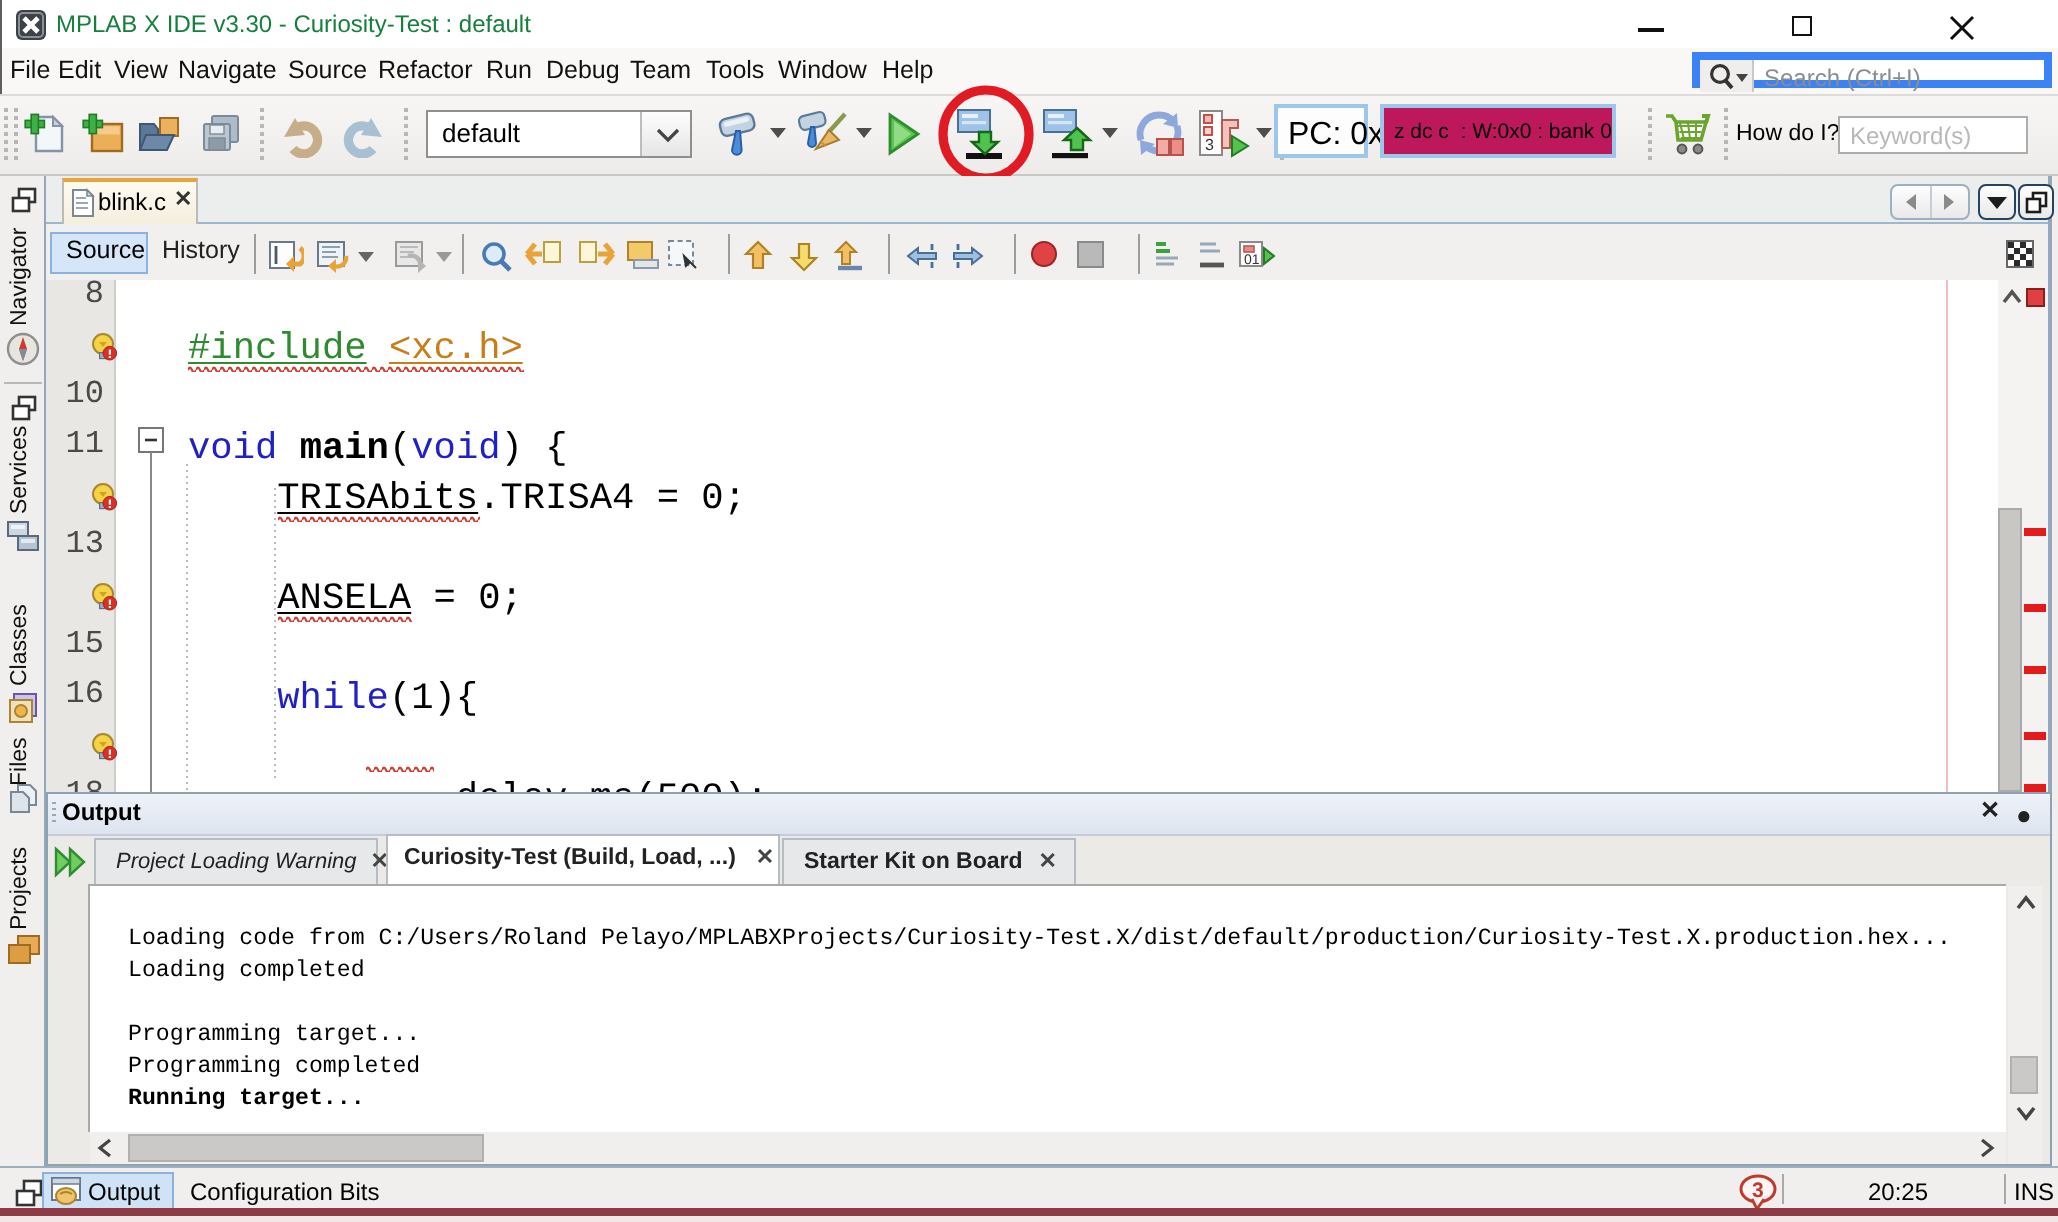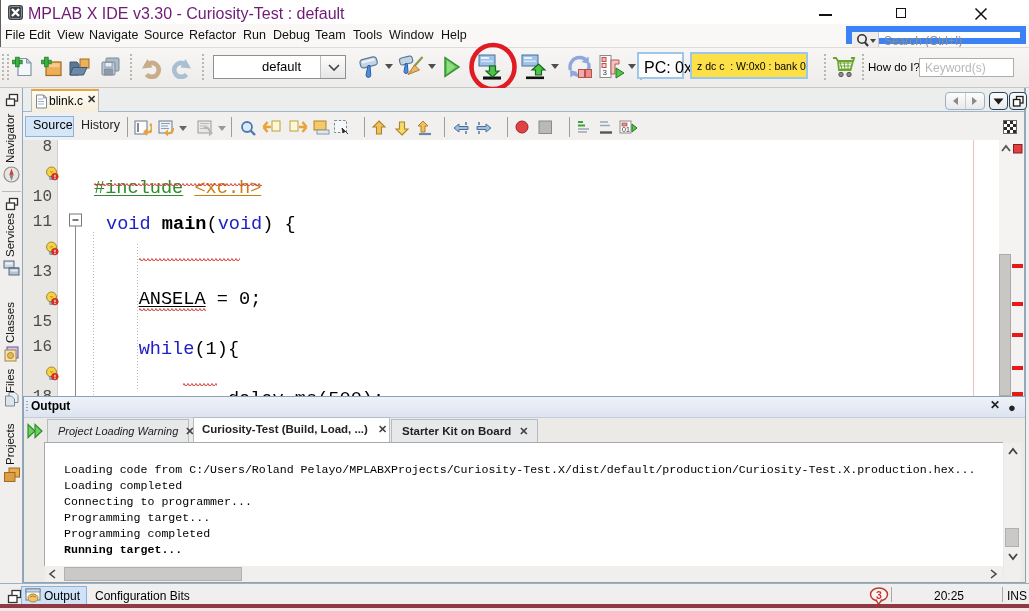--- a/index.html
+++ b/index.html
@@ -1,20 +1,20 @@
 <!DOCTYPE html>
 <html><head><meta charset="utf-8"><style>
 html,body{margin:0;padding:0;}
 body{width:1029px;height:611px;position:relative;overflow:hidden;
  font-family:"Liberation Sans",sans-serif;background:#f0efed;}
 .abs{position:absolute;}
 .nw{white-space:nowrap;}
 
 #titlebar{left:0;top:0;width:1029px;height:24px;background:#ffffff;border-left:1px solid #5f5f5f;}
-#title-text{left:28px;top:5px;font-size:16px;color:#701a75;}
+#title-text{left:28px;top:5px;font-size:12px;color:#15803d;}
 
 #menubar{left:0;top:24px;width:1029px;height:23px;background:#f9f8f7;border-left:1px solid #5f5f5f;}
 .menu{top:28px;font-size:12.5px;color:#111;}
 
 #toolbar{left:0;top:47px;width:1029px;height:41px;background:linear-gradient(#f7f6f4,#edecea);border-top:1px solid #dedcd8;border-bottom:1px solid #c9c7c3;box-sizing:border-box;}
 .tsep{top:7px;width:2px;height:26px;background-image:repeating-linear-gradient(#b9b7b4 0 2px,transparent 2px 4px);}
 .dd{width:0;height:0;border-left:4px solid transparent;border-right:4px solid transparent;border-top:5px solid #4d4d4d;top:26px;}
 
 #sidebar{left:0;top:88px;width:23px;height:495px;background:#f0efed;border-right:1px solid #91a7bb;box-sizing:border-box;}
 .vtext{writing-mode:vertical-rl;transform:rotate(180deg);font-size:11.5px;color:#111;left:4px;}
@@ -64,21 +64,21 @@
 <div class="abs menu" style="left:89px;">Navigate</div>
 <div class="abs menu" style="left:144px;">Source</div>
 <div class="abs menu" style="left:189px;">Refactor</div>
 <div class="abs menu" style="left:243px;">Run</div>
 <div class="abs menu" style="left:273px;">Debug</div>
 <div class="abs menu" style="left:315px;">Team</div>
 <div class="abs menu" style="left:353px;">Tools</div>
 <div class="abs menu" style="left:389px;">Window</div>
 <div class="abs menu" style="left:441px;">Help</div>
 
-<div class="abs" style="left:846px;top:26px;width:180px;height:18px;background:#fff;border:6px solid #3b82f6;box-sizing:border-box;">
+<div class="abs" style="left:846px;top:26px;width:180px;height:18px;background:#fff;border:4px solid #3b82f6;box-sizing:border-box;">
  <div class="abs" style="left:0;top:0;width:26px;height:16px;background:#efeeec;border-right:1px solid #c8c8c8;"></div>
  <svg class="abs" style="left:3px;top:1px;" width="22" height="15">
       <circle cx="7" cy="6" r="4.2" fill="none" stroke="#333" stroke-width="1.6"></circle>
       <line x1="10" y1="9.5" x2="13" y2="13" stroke="#333" stroke-width="2"></line>
       <path d="M15 6 l6 0 l-3 4 z" fill="#444"></path>
     </svg>
  <div class="abs nw" style="left:32px;top:2px;font-size:12px;color:#8c8c8c;">Search (Ctrl+I)</div>
 </div>
 
 <div class="abs" id="toolbar"></div>
@@ -119,21 +119,21 @@
       <path d="M12.5 12.5 l-10.5 1 l5.5 -9.5 z" fill="#c7ad89"></path>
     </svg>
 
 <svg class="abs" style="left:169px;top:55px;" width="24" height="24">
       <path d="M18 11 a7 7 0 1 0 -0.5 8.5" fill="none" stroke="#a9bfd2" stroke-width="4.6"></path>
       <path d="M11.5 12.5 l10.5 1 l-5.5 -9.5 z" fill="#a9bfd2"></path>
     </svg>
 <div class="abs tsep" style="left:202px;top:54px;"></div>
 
 <div class="abs" style="left:213px;top:55px;width:133px;height:24px;background:#fff;border:1px solid #8f8f8f;box-sizing:border-box;">
- <div class="abs" style="left:7px;top:3px;font-size:13px;color:#000;margin-left:41px;">default</div>
+ <div class="abs" style="left:7px;top:3px;font-size:13px;color:#000;">default</div>
  <div class="abs" style="right:0;top:0;width:24px;height:22px;background:linear-gradient(#fdfdfd,#e6e6e6);border-left:1px solid #bdbdbd;"></div>
  <svg class="abs" style="right:5px;top:7px;" width="12" height="9">
         <path d="M1 2 l5 5 l5 -5" fill="none" stroke="#444" stroke-width="1.6"></path>
       </svg>
 </div>
 
 <svg class="abs" style="left:357px;top:54px;" width="26" height="26">
       <g transform="rotate(-14 12 8)">
         <rect x="3" y="4" width="17" height="8.5" rx="3" fill="#c3d3e2" stroke="#5b7a99" stroke-width="1.2"></rect>
         <rect x="5" y="5.5" width="13" height="2.5" rx="1.2" fill="#e9f1f7"></rect>
@@ -195,21 +195,21 @@
       <text x="4.5" y="21" font-size="8" fill="#333" font-family="Liberation Sans">3</text>
  <path d="M13 6 h8 v4 h-4 v10 h-4 z" fill="#f4c2bd" stroke="#b05c55"></path>
  <path d="M18 14 l8 5 l-8 5 z" fill="#57c14e" stroke="#1f7d26"></path>
 </svg>
 <div class="abs dd" style="left:628px;top:64px;"></div>
 <div class="abs tsep" style="left:640px;top:54px;"></div>
 
 <div class="abs" style="left:637px;top:52px;width:47px;height:27px;background:#fdfdfd;border:2px solid #9cc6ea;box-sizing:border-box;">
       <div class="abs nw" style="left:5px;top:5px;font-size:16px;">PC: 0x0</div>
     </div>
-<div class="abs" style="left:690px;top:52px;width:118px;height:27px;background:#fde047;border:2px solid #9cc6ea;box-sizing:border-box;">
+<div class="abs" style="left:690px;top:52px;width:118px;height:27px;background:#be185d;border:2px solid #9cc6ea;box-sizing:border-box;">
       <div class="abs nw" style="left:5px;top:6px;font-size:10.5px;">z dc c&nbsp; : W:0x0 : bank 0</div>
     </div>
 <div class="abs tsep" style="left:824px;top:54px;"></div>
 
 <svg class="abs" style="left:831px;top:55px;" width="25" height="24">
  <path d="M2 3 h3 l2 3 m0 0 h15 l-2.5 9 h-11.5 z" fill="#fff" stroke="#6aa52d" stroke-width="1.8"></path>
  <path d="M8 8 h12 M8.7 11 h11 M9.4 14 h9.6 M9 6.5 l2 8 M13 6.5 l1 8 M17 6.5 l0 8" stroke="#6aa52d" stroke-width="1"></path>
  <path d="M20 3 h3 l-1 3.5" fill="none" stroke="#6aa52d" stroke-width="2"></path>
  <circle cx="10" cy="19.5" r="2.2" fill="#8a8a8a" stroke="#555"></circle>
       <circle cx="18" cy="19.5" r="2.2" fill="#8a8a8a" stroke="#555"></circle>
@@ -307,22 +307,23 @@
       <rect x="9.4" y="12" width="1.1" height="1" fill="#fff"></rect>
     </svg>
 <svg class="abs" style="left:46px;top:73px;" width="14" height="14">
       <rect x="0.5" y="1" width="12" height="12" fill="#fff" stroke="#777"></rect>
       <path d="M3.5 7 h6" stroke="#333" stroke-width="1.3"></path>
     </svg>
 <div class="abs" style="left:52px;top:86px;width:1px;height:170px;background:#888;"></div>
 <div class="abs" style="left:70px;top:92px;width:1px;height:164px;background-image:repeating-linear-gradient(#b9b9b9 0 1px,transparent 1px 3px);"></div>
 <div class="abs" style="left:114px;top:104px;width:1px;height:146px;background-image:repeating-linear-gradient(#b9b9b9 0 1px,transparent 1px 3px);"></div>
 <div class="abs" style="left:950px;top:0;width:1px;height:256px;background:#f0c0c0;"></div>
-<div class="abs codeline" style="left:71px;top:36px;text-align:center;"><span class="ul" style="text-decoration-color:#2e8b2e;"><span class="pp">#include</span></span> <span class="ul" style="text-decoration-color:#c87e14;"><span class="str">&lt;xc.h&gt;</span></span></div>
-<div class="abs codeline" style="left:71px;top:72px;margin-left:12px;"><span class="kw">void</span> <b>main</b>(<span class="kw">void</span>) {</div>
+<div class="abs codeline" style="left:71px;top:22px;text-align:center;"><span class="ul" style="text-decoration-color:#2e8b2e;"><span class="pp">#include</span></span> <span class="ul" style="text-decoration-color:#c87e14;"><span class="str">&lt;xc.h&gt;</span></span></div>
+<div class="abs codeline" style="left:71px;top:72px;"><span class="kw">void</span> <b>main</b>(<span class="kw">void</span>) {</div>
+<div class="abs codeline" style="left:71px;top:97px;">    <span class="ul">TRISAbits</span>.TRISA4 = 0;</div>
 <div class="abs codeline" style="left:71px;top:147px;">    <span class="ul">ANSELA</span> = 0;</div>
 <div class="abs codeline" style="left:71px;top:197px;">    <span class="kw">while</span>(1){</div>
 <div class="abs codeline" style="left:71px;top:247px;">          <span class="ul">__delay_ms</span>(500);</div>
 <svg class="abs" style="left:71px;top:41.5px;" width="168" height="5">
       <rect width="168" height="5" fill="url(#wv)"></rect>
     </svg>
 <svg class="abs" style="left:116px;top:116.5px;" width="101" height="5">
       <rect width="101" height="5" fill="url(#wv)"></rect>
     </svg>
 <svg class="abs" style="left:116px;top:166.5px;" width="67" height="5">
@@ -502,21 +503,20 @@
     </svg>
 <div class="abs otab" style="left:47px;width:142px;font-size:11px;">
  <span style="margin-left:10px;font-style:italic;">Project Loading Warning</span><span style="margin-left:7px;font-weight:bold;font-size:11px;color:#444;">✕</span></div>
 <div class="abs otab" style="left:193px;top:417px;height:26px;width:197px;background:#fff;border-bottom:none;font-weight:bold;">
  <span style="margin-left:8px;">Curiosity-Test (Build, Load, ...)</span><span style="margin-left:10px;font-size:11px;color:#444;">✕</span></div>
 <div class="abs otab" style="left:391px;width:147px;font-weight:bold;">
  <span style="margin-left:10px;">Starter Kit on Board</span><span style="margin-left:8px;font-size:11px;color:#444;">✕</span></div>
 <div class="abs" id="console">
  <div class="abs cline" style="left:19px;top:19px;">Loading code from C:/Users/Roland Pelayo/MPLABXProjects/Curiosity-Test.X/dist/default/production/Curiosity-Test.X.production.hex...</div>
  <div class="abs cline" style="left:19px;top:35px;">Loading completed</div>
- <div class="abs cline" style="left:19px;top:51px;">Connecting to programmer...</div>
  <div class="abs cline" style="left:19px;top:67px;">Programming target...</div>
  <div class="abs cline" style="left:19px;top:83px;">Programming completed</div>
  <div class="abs cline" style="left:19px;top:99px;font-weight:bold;">Running target...</div>
 </div>
 
 <div class="abs" style="left:45px;top:566px;width:958px;height:16px;background:#f0efed;"></div>
 <svg class="abs" style="left:48px;top:569px;" width="10" height="10">
       <path d="M7 1 L2 5 L7 9" fill="none" stroke="#444" stroke-width="1.6"></path>
     </svg>
 <div class="abs" style="left:64px;top:567px;width:178px;height:14px;background:#cbc9c7;border:1px solid #b2b0ae;box-sizing:border-box;"></div>

